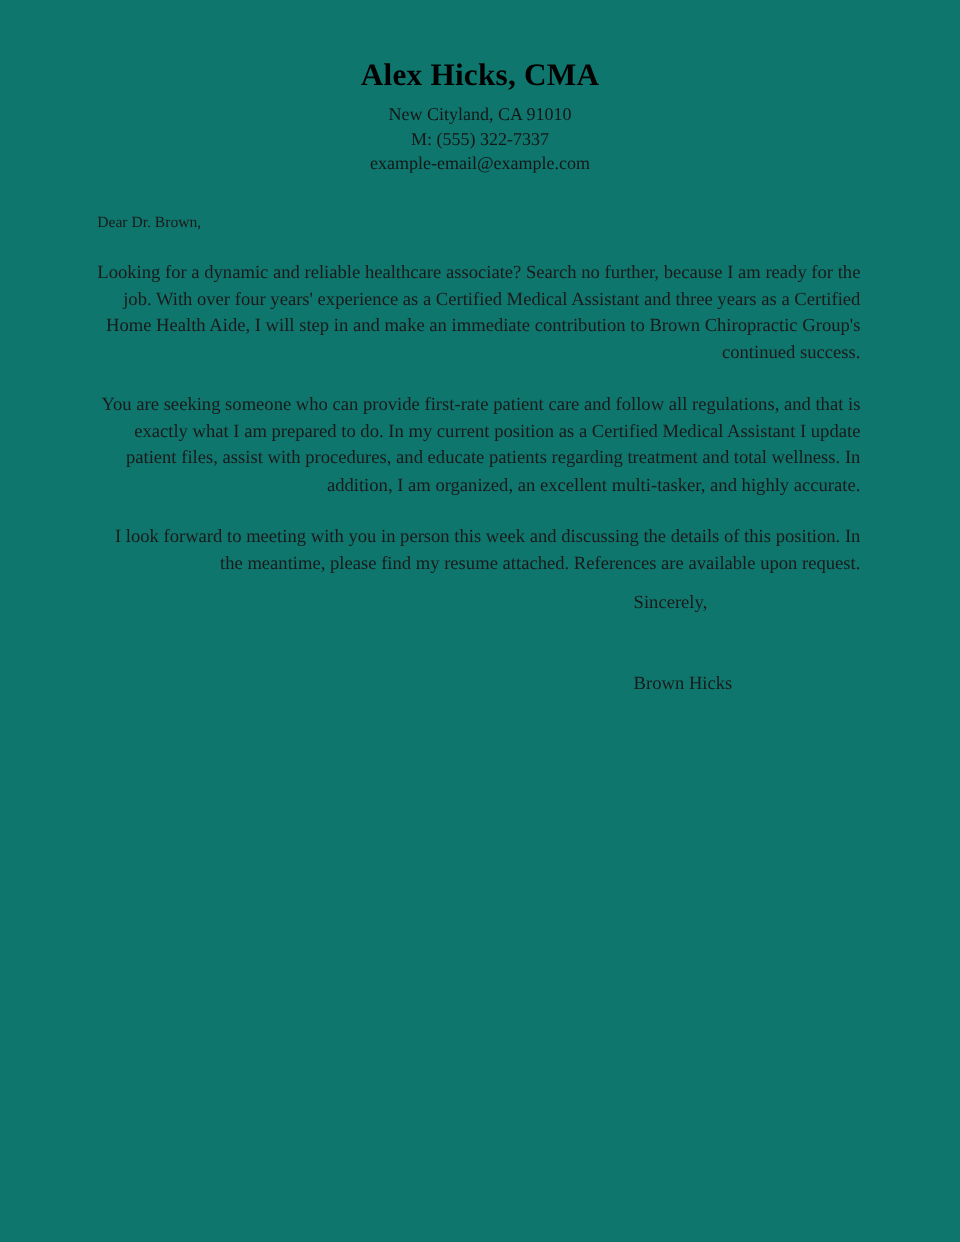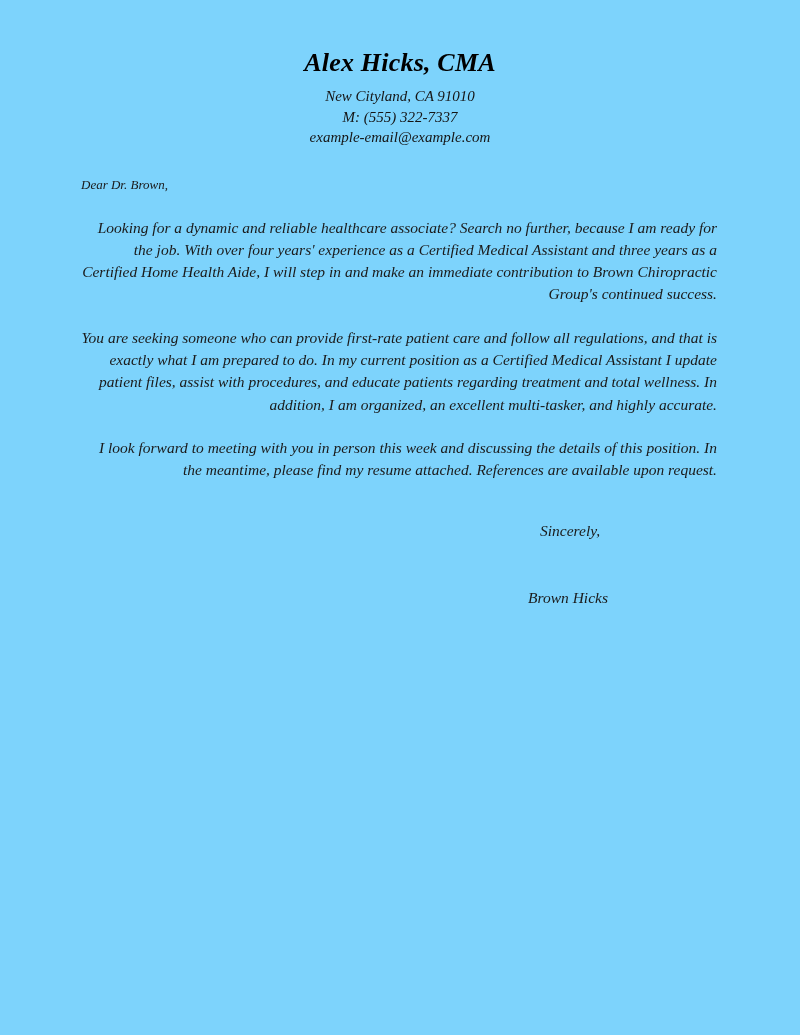--- a/index.html
+++ b/index.html
@@ -12,24 +12,23 @@
     width: 800px;
     height: 1035px;
     font-family: "Liberation Serif", "DejaVu Serif", serif;
     color: #1a1a1a;
     position: relative;
     overflow: hidden;
   }
   .page {
     width: 800px;
     height: 1035px;
-    background: #7dd3fc;
+    background: #0f766e;
     box-sizing: border-box;
     position: relative;
-    font-style: italic;
   }
 
   
   .letterhead {
     text-align: center;
     padding-top: 48px;
   }
   .letterhead-name {
     font-size: 26px;
     font-weight: bold;
@@ -54,32 +53,32 @@
     line-height: 22px;
     margin: 0 0 21px 0;
   }
   .paragraph {
     font-size: 15.5px;
     line-height: 22.3px;
     margin: 0 0 21px 0;
     text-align: right;
   }
   .paragraph:last-of-type {
-    margin-bottom: 16px;
+    margin-bottom: 0;
   }
 
   
   .closing {
     margin-left: 447px;
     padding-top: 11px;
   }
   .closing-salutation {
     font-size: 15.5px;
     line-height: 22px;
-    margin: 12px;
+    margin: 0;
   }
   .closing-signature {
     font-size: 15.5px;
     line-height: 22px;
     margin: 45px 0 0 0;
   }
 </style>
 </head>
 <body>
 

